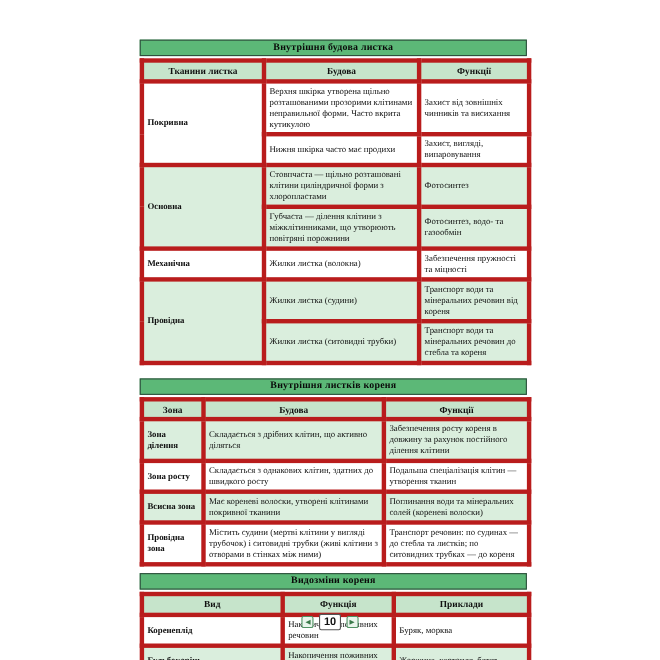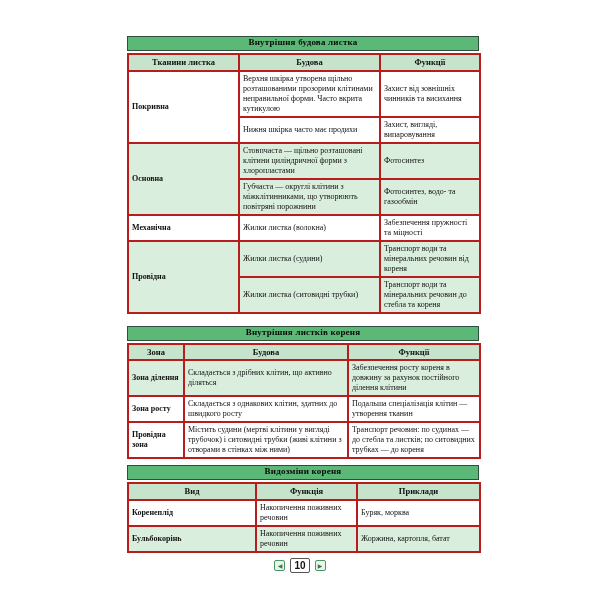--- a/index.html
+++ b/index.html
@@ -19,21 +19,21 @@
     background:#5cb877;
     border:1px solid #2e4f3c;
     text-align:center; font-weight:bold; font-size:9px;
     padding:0 0 3px 0; margin-bottom:2px; color:#0a0a0a;
     letter-spacing:0.2px;
   }
 
   table { width:100%; border-collapse:collapse; table-layout:fixed; }
   table { border:2px solid #2e4f3c; }
   th, td {
-    border:2px solid #b91c1c;
+    border:4px solid #b91c1c;
     font-size:8px; line-height:1.25;
     padding:2px 3px; vertical-align:middle;
     word-wrap:break-word;
   }
   th {
     background:#c6e4cb; font-size:8.5px; font-weight:bold;
     text-align:center; padding:2px 1px;
   }
   td.cat { font-weight:bold; }
   tr.g td { background:#daeedd; }
@@ -84,21 +84,21 @@
       <tr class="w">
         <td>Нижня шкірка часто має продихи</td>
         <td>Захист, вигляді, випаровування</td>
       </tr>
       <tr class="g">
         <td class="cat" rowspan="2">Основна</td>
         <td>Стовпчаста — щільно розташовані клітини циліндричної форми з хлоропластами</td>
         <td>Фотосинтез</td>
       </tr>
       <tr class="g">
-        <td>Губчаста — округлі клітини з міжклітинниками, що утворюють повітряні порожнини</td>
+        <td>Губчаста — ділення клітини з міжклітинниками, що утворюють повітряні порожнини</td>
         <td>Фотосинтез, водо- та газообмін</td>
       </tr>
       <tr class="w">
         <td class="cat">Механічна</td>
         <td>Жилки листка (волокна)</td>
         <td>Забезпечення пружності та міцності</td>
       </tr>
       <tr class="g">
         <td class="cat" rowspan="2">Провідна</td>
         <td>Жилки листка (судини)</td>
@@ -128,20 +128,25 @@
       </tr>
       <tr class="g">
         <td class="cat">Зона ділення</td>
         <td>Складається з дрібних клітин, що активно діляться</td>
         <td>Забезпечення росту кореня в довжину за рахунок постійного ділення клітини</td>
       </tr>
       <tr class="w">
         <td class="cat">Зона росту</td>
         <td>Складається з однакових клітин, здатних до швидкого росту</td>
         <td>Подальша спеціалізація клітин — утворення тканин</td>
+      </tr>
+      <tr class="g">
+        <td class="cat">Всисна зона</td>
+        <td>Має кореневі волоски, утворені клітинами покривної тканини</td>
+        <td>Поглинання води та мінеральних солей (кореневі волоски)</td>
       </tr>
       <tr class="w">
         <td class="cat">Провідна зона</td>
         <td>Містить судини (мертві клітини у вигляді трубочок) і ситовидні трубки (живі клітини з отворами в стінках між ними)</td>
         <td>Транспорт речовин: по судинах — до стебла та листків; по ситовидних трубках — до кореня</td>
       </tr>
     </tbody>
       </table>
   </div>
 

